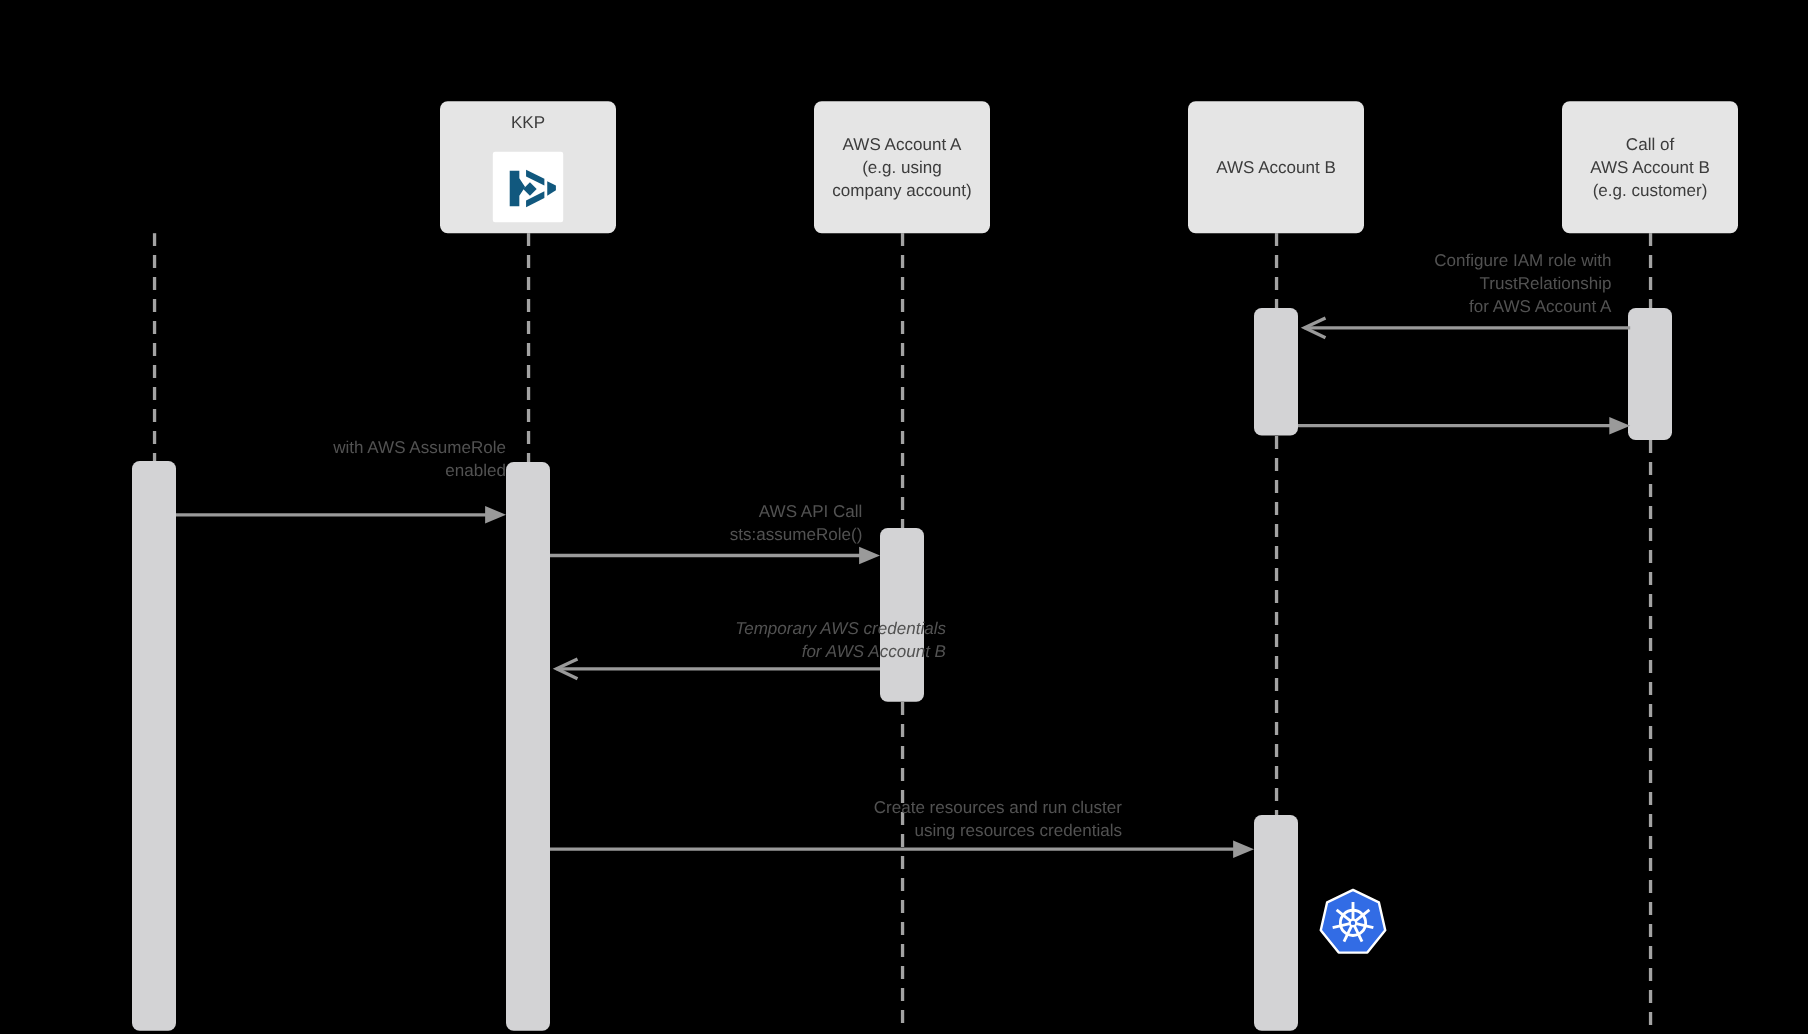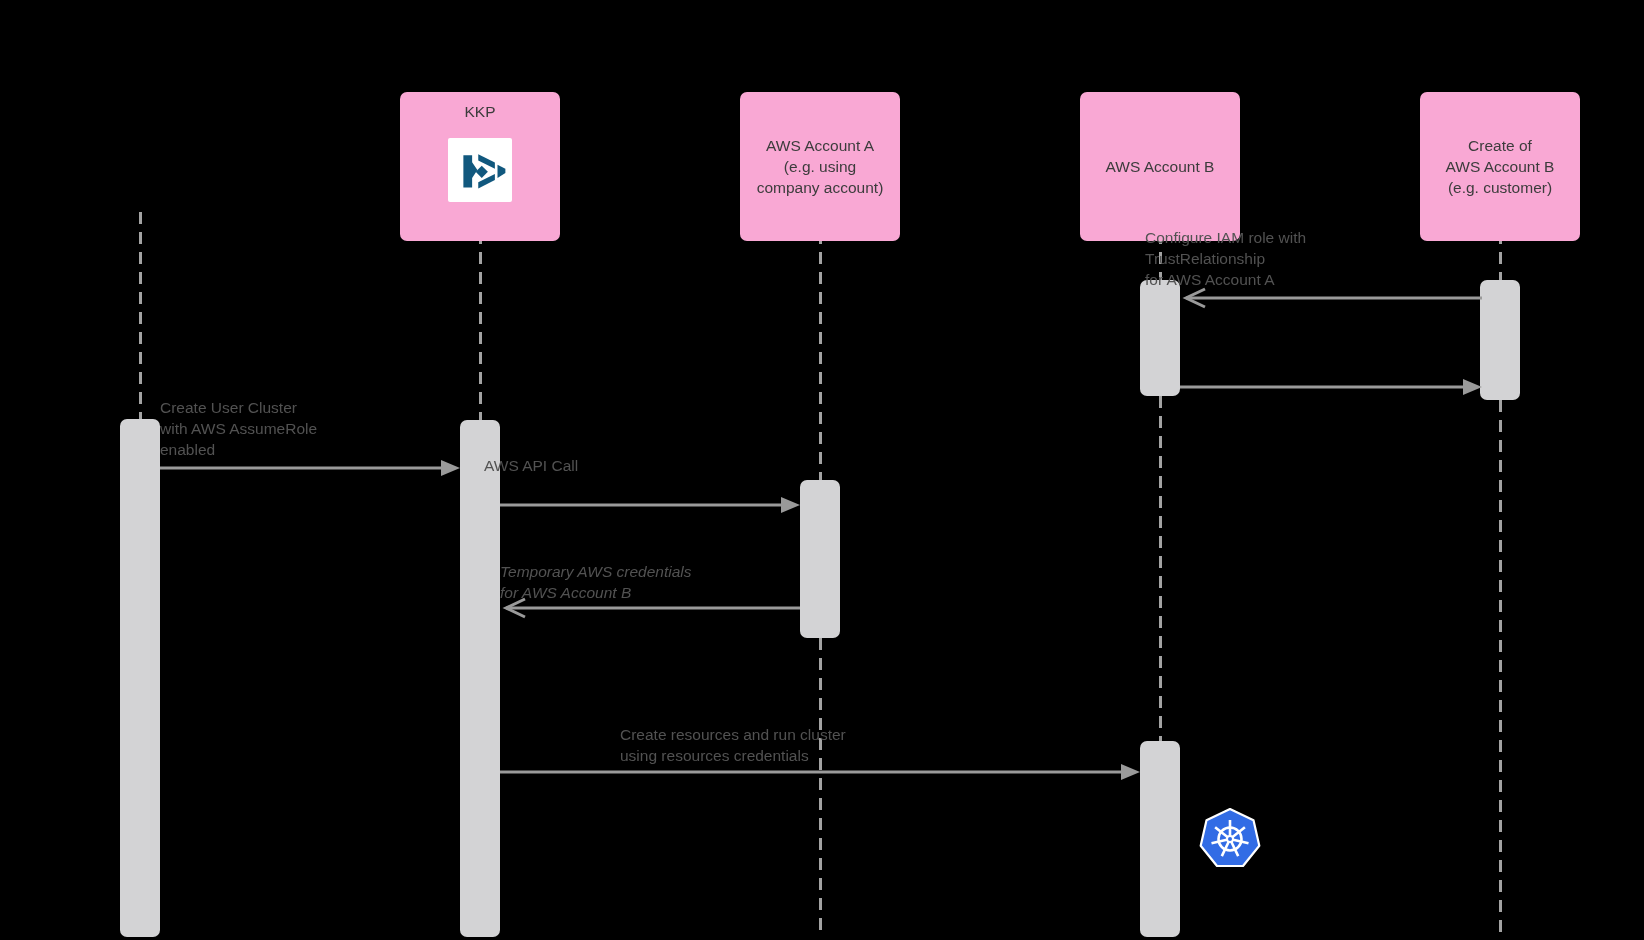--- a/index.html
+++ b/index.html
@@ -1,36 +1,36 @@
 <!DOCTYPE html>
 <html><head>
 <meta charset="utf-8">
 <style>
   html,body{margin:0;padding:0;background:#000;}
   .stage{
     position:relative;width:1644px;height:940px;background:#000000;
     font-family:"Liberation Sans",sans-serif;overflow:hidden;
   }
   .actor{
-    position:absolute;top:92px;width:160px;height:149px;
-    background:#f9a8d4;border-radius:7px;
+    position:absolute;top:92px;width:160px;height:120px;
+    background:#e5e5e5;border-radius:7px;
     display:flex;flex-direction:column;align-items:center;justify-content:center;
     color:#3C3C3C;font-size:15.5px;line-height:21px;text-align:center;
   }
   .actor.kkp{justify-content:flex-start;padding-top:9px;box-sizing:border-box;}
   .actor-line{white-space:nowrap;}
   .lifeline{
     position:absolute;width:3px;
     background:repeating-linear-gradient(180deg,#A3A3A3 0px,#A3A3A3 12px,transparent 12px,transparent 20px);
   }
   .activation{
     position:absolute;width:40px;background:#D3D3D5;border-radius:7px;
   }
   .msg-label{
-    position:absolute;text-align:left;color:#525252;
+    position:absolute;text-align:right;color:#525252;
     font-size:15.5px;line-height:21px;
   }
   .msg-label.italic{font-style:italic;}
   .arrow{position:absolute;height:24px;overflow:visible;}
   .logo-tile{
     position:absolute;left:448px;top:138px;width:64px;height:64px;
     background:#FFFFFF;border-radius:2px;
     display:flex;align-items:center;justify-content:center;
   }
   .k8s-logo{position:absolute;left:1198px;top:806px;width:64px;height:66px;}
@@ -76,39 +76,39 @@
     <div class="actor-line">AWS Account A</div>
     <div class="actor-line">(e.g. using</div>
     <div class="actor-line">company account)</div>
   </div>
 
   <div class="actor" style="left:1080px">
     <div class="actor-line">AWS Account B</div>
   </div>
 
   <div class="actor" style="left:1420px">
-    <div class="actor-line">Create of</div>
+    <div class="actor-line">Call of</div>
     <div class="actor-line">AWS Account B</div>
     <div class="actor-line">(e.g. customer)</div>
   </div>
 
   <div class="msg-label" style="left:1145px;top:227px;width:320px">
     <div>Configure IAM role with</div>
     <div>TrustRelationship</div>
     <div>for AWS Account A</div>
   </div>
 
   <div class="msg-label" style="left:160px;top:397px;width:300px">
-    <div>Create User Cluster</div>
     <div>with AWS AssumeRole</div>
     <div>enabled</div>
   </div>
 
   <div class="msg-label" style="left:484px;top:455px;width:300px">
     <div>AWS API Call</div>
+    <div>sts:assumeRole()</div>
   </div>
 
   <div class="msg-label italic" style="left:500px;top:561px;width:360px">
     <div>Temporary AWS credentials</div>
     <div>for AWS Account B</div>
   </div>
 
   <div class="msg-label" style="left:620px;top:724px;width:400px">
     <div>Create resources and run cluster</div>
     <div>using resources credentials</div>

